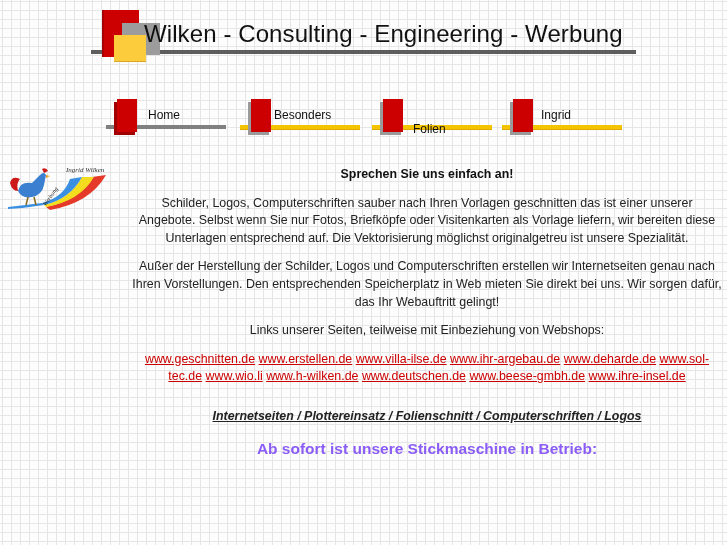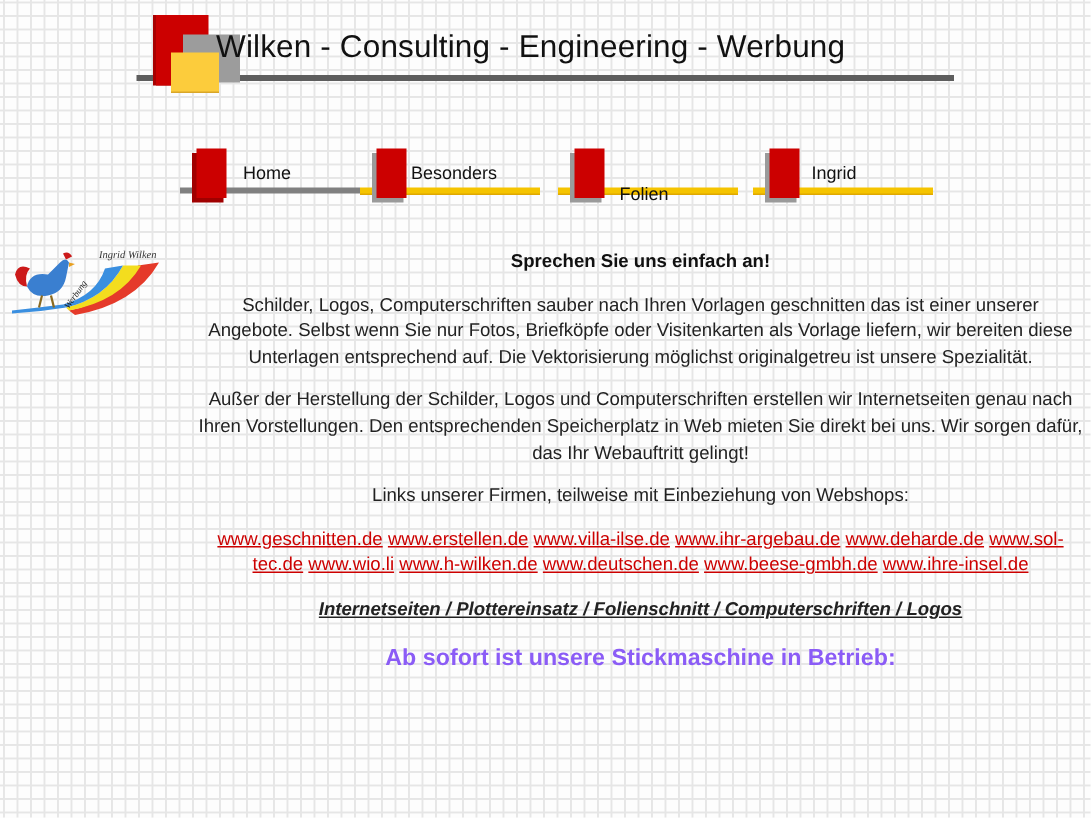--- a/index.html
+++ b/index.html
@@ -13,21 +13,21 @@
       linear-gradient(to bottom, #e6e6e6 1px, transparent 1px);
     background-size:9px 9px;
     background-position:2px 1px;
   }
   
   .header { position:absolute; left:0; top:0; width:727px; height:70px; }
   .hdr-line { position:absolute; left:91px; top:50px; width:545px; height:4px; background:#5e5e5e; }
   .hdr-red { position:absolute; left:104px; top:10px; width:35px; height:47px; background:#cc0000; box-shadow:-2px 0 0 #a80000; }
   .hdr-gray { position:absolute; left:122px; top:23px; width:38px; height:32px; background:#9c9c9c; }
   .hdr-yellow { position:absolute; left:114px; top:35px; width:32px; height:26px; background:#fccc3c; border-bottom:1px solid #d9a628; }
-  .hdr-title { position:absolute; left:144px; top:20px; font-size:21px; color:#111; white-space:nowrap; letter-spacing:0.1px; }
+  .hdr-title { position:absolute; left:144px; top:20px; font-size:24px; color:#111; white-space:nowrap; letter-spacing:0.1px; }
 
   
   .nav-item { position:absolute; top:98px; width:122px; height:38px; cursor:pointer; }
   .nav-bar { position:absolute; left:0; top:27px; width:120px; height:4px; }
   .nav-bar.gray { background:#808080; }
   .nav-bar.yellow { background:#f5c400; border-bottom:1px solid #e0a800; }
   .nav-shadow { position:absolute; left:8px; top:4px; width:21px; height:33px; }
   .nav-shadow.dark { background:#a00000; }
   .nav-shadow.gray { background:#9a9a9a; }
   .nav-block { position:absolute; left:11px; top:1px; width:20px; height:33px; background:#cc0000; }
@@ -49,21 +49,21 @@
 
 <div class="header">
   <div class="hdr-line"></div>
   <div class="hdr-red"></div>
   <div class="hdr-gray"></div>
   <div class="hdr-yellow"></div>
   <div class="hdr-title">Wilken - Consulting - Engineering - Werbung</div>
 </div>
 
 <nav>
-  <div class="nav-item" style="left:120px;">
+  <div class="nav-item" style="left:106px;">
     <div class="nav-bar gray"></div>
     <div class="nav-shadow dark"></div>
     <div class="nav-block"></div>
     <span class="nav-label" style="left:42px;">Home</span>
   </div>
   <div class="nav-item" style="left:240px;">
     <div class="nav-bar yellow"></div>
     <div class="nav-shadow gray"></div>
     <div class="nav-block"></div>
     <span class="nav-label" style="left:34px;">Besonders</span>
@@ -98,31 +98,31 @@
     <line x1="28" y1="36" x2="30" y2="44" stroke="#8a6a20" stroke-width="1.5"></line>
     <text x="60" y="11" font-size="7" font-style="italic" font-family="'Liberation Serif', serif" fill="#333">Ingrid Wilken</text>
     <text x="34" y="42" font-size="6" font-style="italic" font-family="'Liberation Serif', serif" fill="#222" transform="rotate(-55 40 38)">Werbung</text>
   </svg>
 </div>
 
 <main class="content">
   <p class="strong">Sprechen Sie uns einfach an!</p>
   <p>Schilder, Logos, Computerschriften sauber nach Ihren Vorlagen geschnitten das ist einer unserer Angebote. Selbst wenn Sie nur Fotos, Briefköpfe oder Visitenkarten als Vorlage liefern, wir bereiten diese Unterlagen entsprechend auf. Die Vektorisierung möglichst originalgetreu ist unsere Spezialität.</p>
   <p>Außer der Herstellung der Schilder, Logos und Computerschriften erstellen wir Internetseiten genau nach Ihren Vorstellungen. Den entsprechenden Speicherplatz in Web mieten Sie direkt bei uns. Wir sorgen dafür, das Ihr Webauftritt gelingt!</p>
-  <p>Links unserer Firmen, teilweise mit Einbeziehung von Webshops:</p>
+  <p>Links unserer Seiten, teilweise mit Einbeziehung von Webshops:</p>
   <p class="links">
     <a href="#">www.geschnitten.de</a>
     <a href="#">www.erstellen.de</a>
     <a href="#">www.villa-ilse.de</a>
     <a href="#">www.ihr-argebau.de</a>
     <a href="#">www.deharde.de</a>
     <a href="#">www.sol-tec.de</a>
     <a href="#">www.wio.li</a>
     <a href="#">www.h-wilken.de</a>
     <a href="#">www.deutschen.de</a>
     <a href="#">www.beese-gmbh.de</a>
     <a href="#">www.ihre-insel.de</a>
   </p>
-  <p style="margin-top:12px;">
+  <p style="margin-top:22px;">
     <a href="#" class="services">Internetseiten / Plottereinsatz / Folienschnitt / Computerschriften / Logos </a>
   </p>
   <p class="announce">Ab sofort ist unsere Stickmaschine in Betrieb:</p>
 </main>
 
 </body></html>

